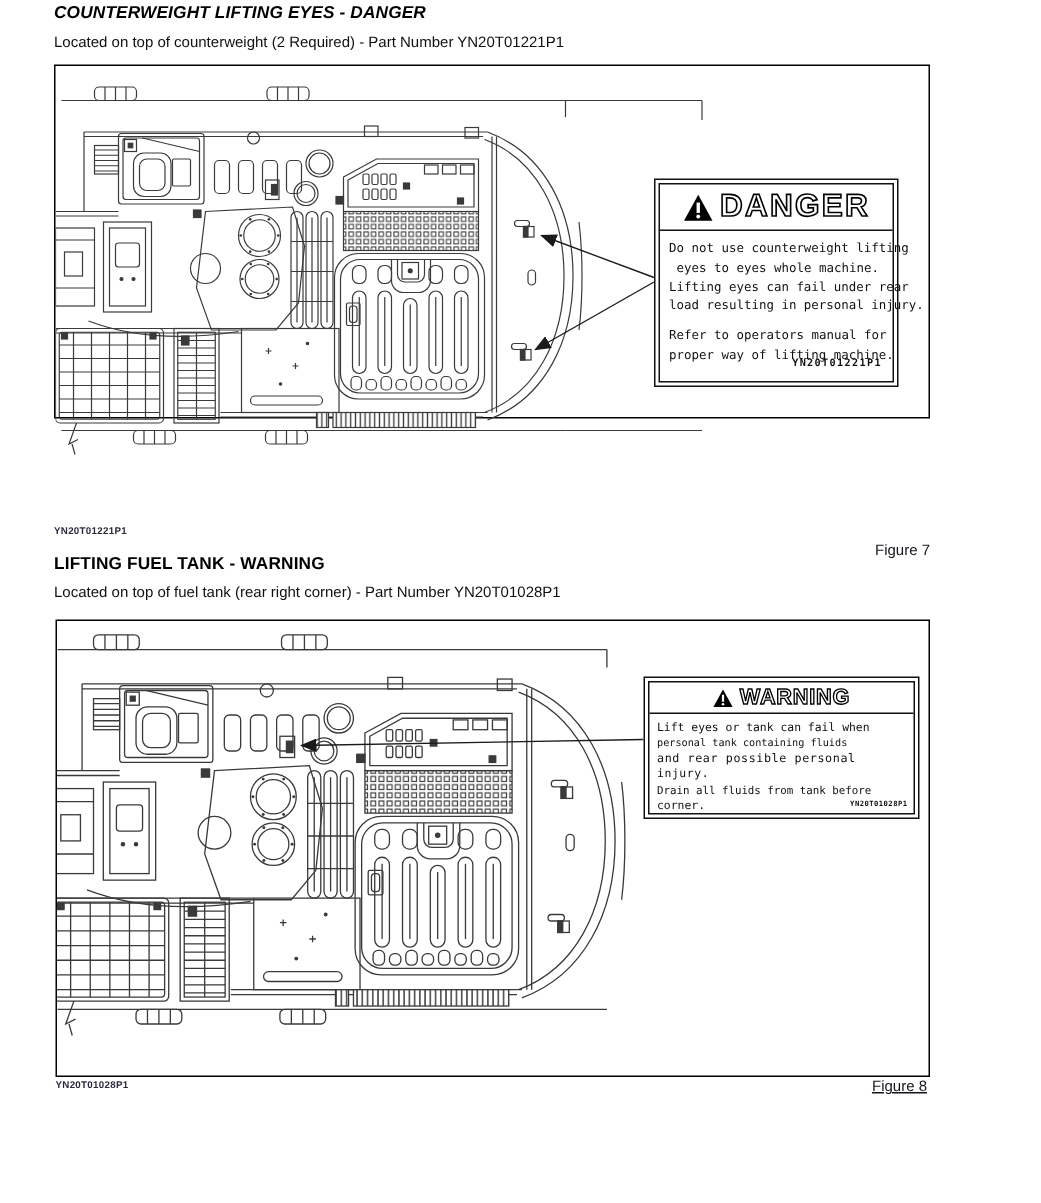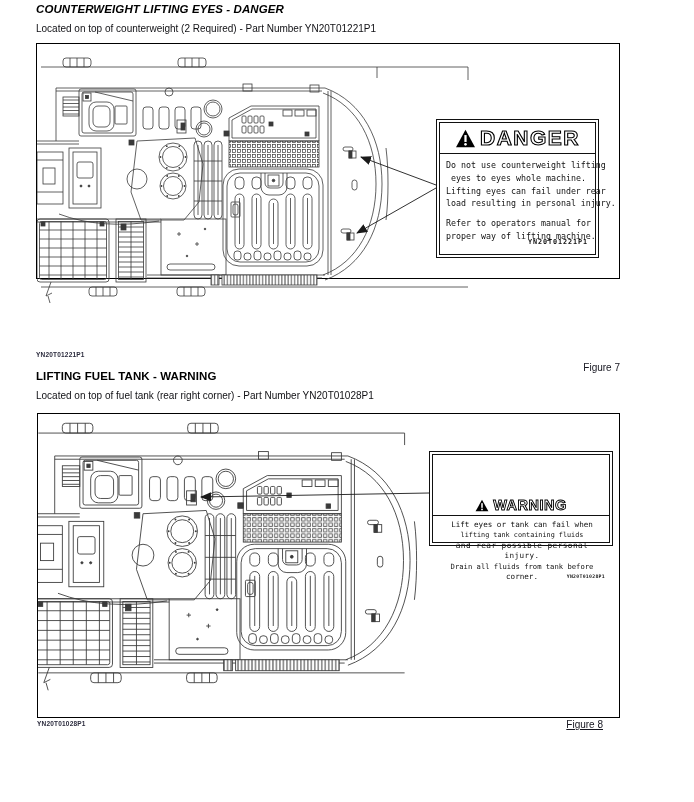--- a/index.html
+++ b/index.html
@@ -23,23 +23,23 @@
   .hz-body  { position:relative; flex:1 1 auto; font-family:"DejaVu Sans Mono",monospace; color:#111; }
   .hz-ln    { white-space:nowrap; }
   .hz-part  { position:absolute; font-weight:bold; color:#111; font-family:"DejaVu Sans Mono",monospace; }
 
   .d .hz-head { height:30px; }
   .d .hz-word { font-size:21px; letter-spacing:1.5px; }
   .d .hz-body { font-size:8.3px; line-height:12.8px; padding:5px 4px 3px 6px;text-align:center; }
   .d .ln-4    { margin-top:7px; }
   .d .hz-part { right:7px; bottom:5px; font-size:6.8px; letter-spacing:0.9px; }
 
-  .w .hz-head { height:20px;margin-top:40px; }
+  .w .hz-head { height:20px; }
   .w .hz-word { font-size:14.5px; letter-spacing:0.5px; -webkit-text-stroke:0.9px #000; }
-  .w .hz-body { font-size:7.6px; line-height:10.4px; padding:4px 3px 2px 5px;text-align:center; }
+  .w .hz-body { font-size:7.6px; line-height:10.4px; padding:4px 3px 2px 5px; }
   .w .ln-1    { font-size:6.8px; }
   .w .ln-2    { font-size:7.8px; letter-spacing:0.4px; }
   .w .ln-3    { letter-spacing:0.4px; }
   .w .ln-4    { margin-top:0; font-size:7.2px; }
   .w .hz-part { right:4px; bottom:2px; font-size:4.8px; letter-spacing:0.3px; }
 
   .tri-icon { flex:0 0 auto; display:block; }
 </style>
 </head>
 <body>
@@ -298,27 +298,27 @@
         <div class="hz-head">
           <svg class="tri-icon" width="14" height="13" viewBox="0 0 24 22">
             <path d="M12 1 L23 21 H1 Z" fill="#000"></path>
             <rect x="10.7" y="7" width="2.6" height="8" fill="#fff"></rect>
             <circle cx="12" cy="17.8" r="1.5" fill="#fff"></circle>
           </svg>
           <span class="hz-word">WARNING</span>
         </div>
         <div class="hz-body">
           <div class="hz-ln ln-0">Lift eyes or tank can fail when</div>
-          <div class="hz-ln ln-1">lifting tank containing fluids</div>
+          <div class="hz-ln ln-1">personal tank containing fluids</div>
           <div class="hz-ln ln-2">and rear possible personal</div>
           <div class="hz-ln ln-3">injury.</div>
           <div class="hz-ln ln-4">Drain all fluids from tank before</div>
           <div class="hz-ln ln-5">corner.</div>
           <div class="hz-part">YN20T01028P1</div>
         </div>
       </div>
     </div>
   </div>
 
   <div class="fig-part" style="left:37px; top:720px;">YN20T01028P1</div>
-  <div class="fig-cap" style="left:503px; top:719px;text-decoration:underline;">Figure 8</div>
+  <div class="fig-cap" style="left:518px; top:719px;text-decoration:underline;">Figure 8</div>
 
 </div>
 
 </body></html>

